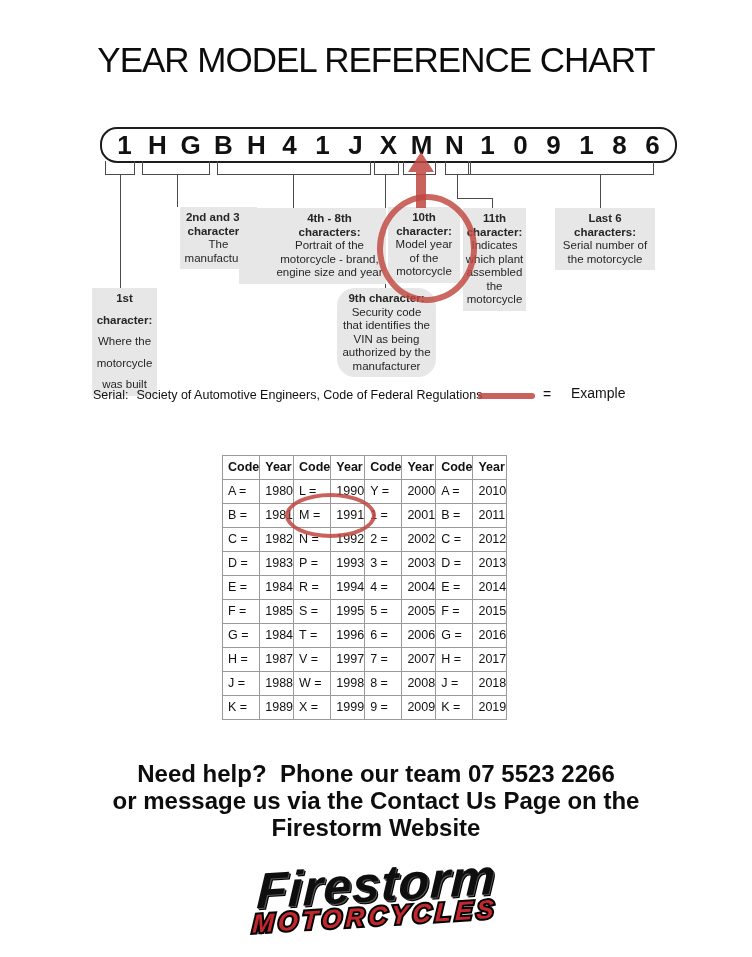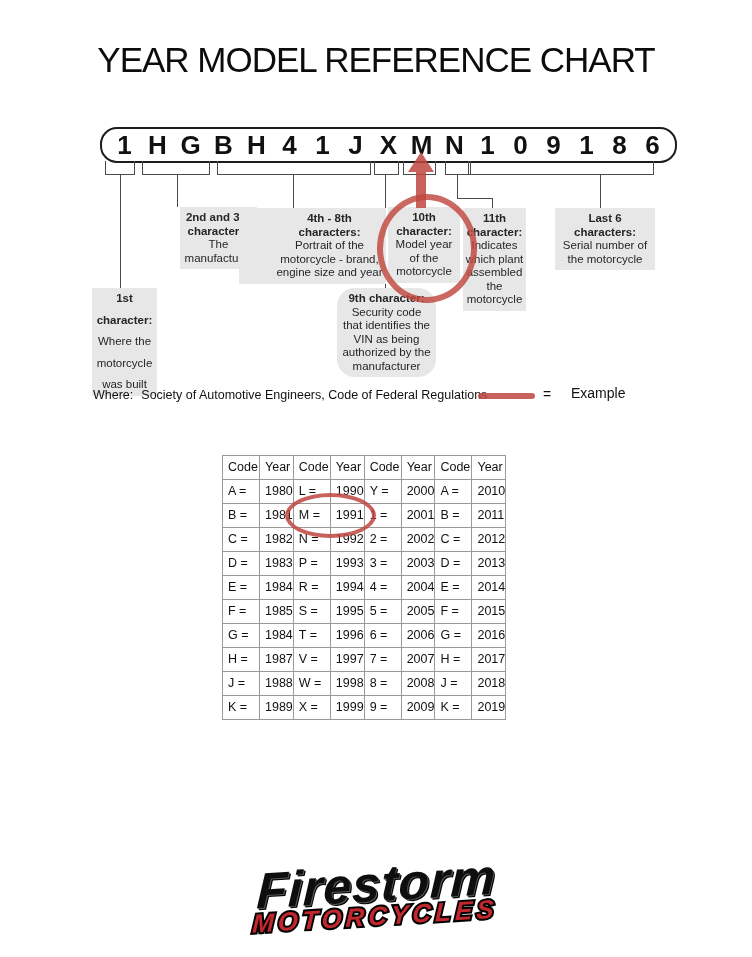--- a/index.html
+++ b/index.html
@@ -47,21 +47,21 @@
   .legend-line{position:absolute;left:478px;top:393px;width:57px;height:6px;border-radius:3px;
                background:rgba(192,71,63,0.85);}
   .legend-eq{position:absolute;left:543px;top:386px;font-size:14px;color:#111;}
   .legend-label{position:absolute;left:571px;top:385px;font-size:14px;color:#111;}
 
   
   .year-table{position:absolute;left:222px;top:455px;border-collapse:collapse;table-layout:fixed;
               font-size:12.5px;color:#111;}
   .year-table th,.year-table td{border:1px solid #9a9a9a;padding:3px 0 3px 5px;line-height:17px;
               text-align:left;overflow:hidden;}
-  .year-table th{font-weight:normal;}
+  .year-table th{font-weight:bold;}
   .year-table col.c-code{width:37px;}
   .year-table col.c-year{width:33px;}
 
   
   .help{position:absolute;left:0;top:760px;width:752px;text-align:center;
         font-size:24px;font-weight:bold;line-height:27px;color:#0d0d0d;}
   .help div{white-space:pre-wrap;}
 
   
   .logo{position:absolute;left:0;top:860px;width:752px;text-align:center;
@@ -170,21 +170,21 @@
       </div>
       <div class="callout callout-last-six">
         <div class="b">Last 6</div>
         <div class="b">characters:</div>
         <div>Serial number of</div>
         <div>the motorcycle</div>
       </div>
     </div>
 
   <div class="source-row">
-    <span class="lbl">Where:</span><span>Society of Automotive Engineers, Code of Federal Regulations</span>
+    <span class="lbl">Serial:</span><span>Society of Automotive Engineers, Code of Federal Regulations</span>
   </div>
   <div class="legend-line"></div>
   <div class="legend-eq">=</div>
   <div class="legend-label">Example</div>
 
   <table class="year-table" id="year-table">
       <colgroup>
         <col class="c-code">
         <col class="c-year">
         <col class="c-code">
@@ -304,19 +304,24 @@
           <td>1999</td>
           <td>9 =</td>
           <td>2009</td>
           <td>K =</td>
           <td>2019</td>
         </tr>
       </tbody>
     </table>
   <div class="table-ellipse"></div>
 
+  <div class="help">
+    <div>Need help?  Phone our team 07 5523 2266</div>
+    <div>or message us via the Contact Us Page on the</div>
+    <div>Firestorm Website</div>
+  </div>
 
   <div class="logo">
     <div class="logo-word">Firestorm</div>
     <div class="logo-sub">MOTORCYCLES</div>
   </div>
 
 </div>
 
 </body></html>

